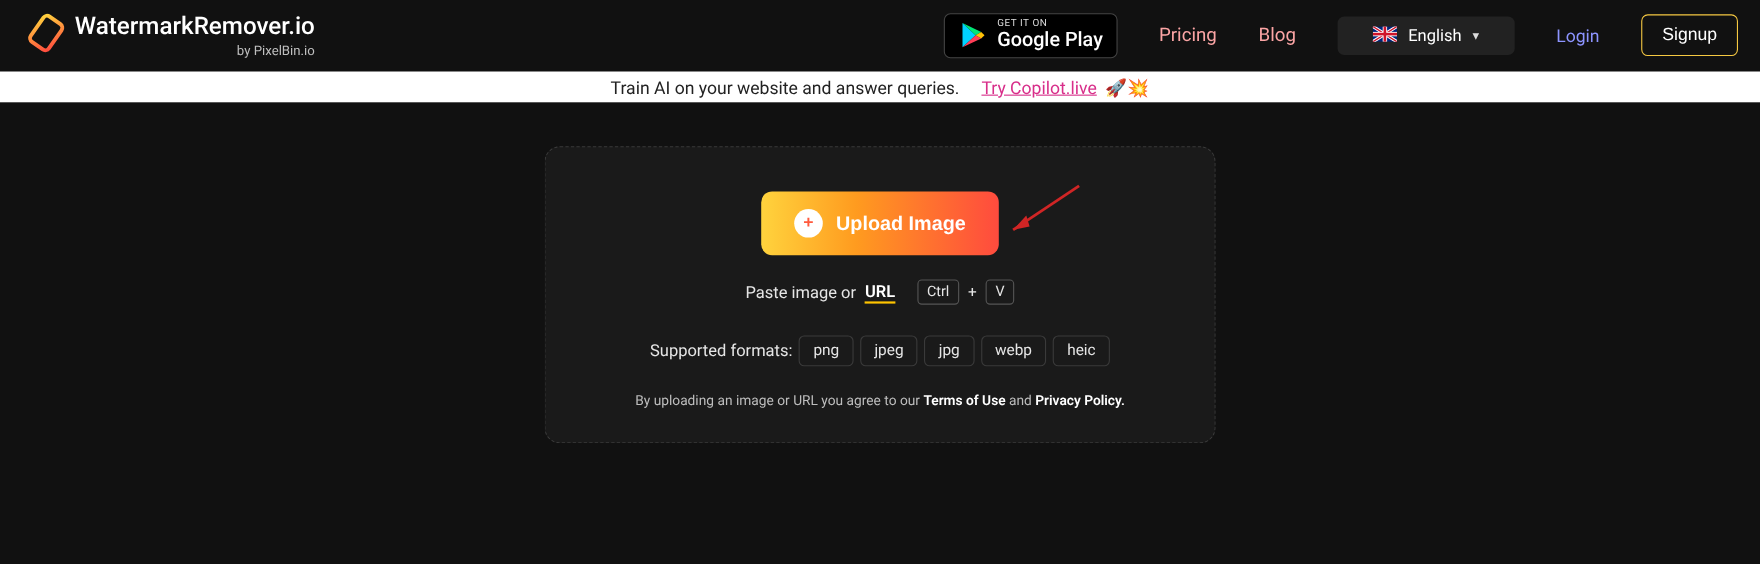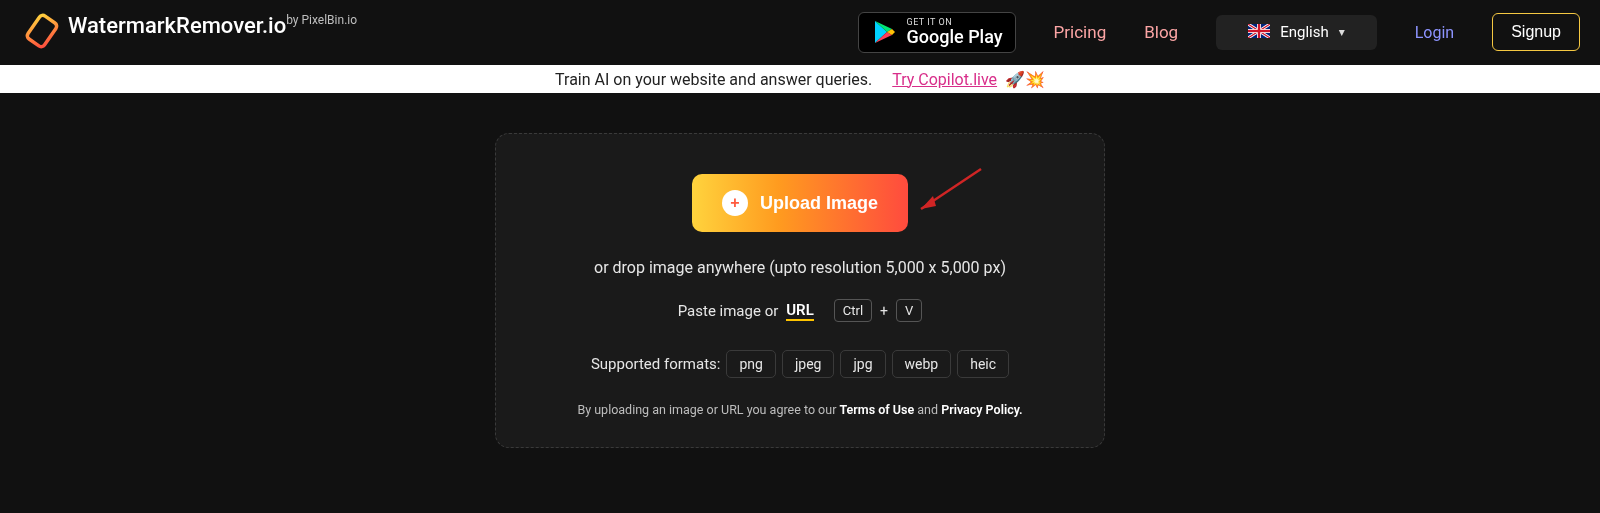--- a/index.html
+++ b/index.html
@@ -28,21 +28,21 @@
   }
   .logo-icon {
     width: 40px;
     height: 40px;
     display: flex;
     align-items: center;
     justify-content: center;
   }
   .logo-text-wrap {
     display: flex;
-    flex-direction: row;
+    flex-direction: column;
     line-height: 1.2;
   }
   .logo-title {
     font-size: 22px;
     font-weight: 500;
     color: #ffffff;
   }
   .logo-subtitle {
     font-size: 12px;
     color: #bfbfbf;
@@ -336,21 +336,20 @@
       <span>Upload Image</span>
     </button>
 
     <div class="arrow-annotation">
       <svg width="80" height="60" viewBox="0 0 80 60">
         <line x1="70" y1="5" x2="10" y2="45" stroke="#d02525" stroke-width="2.5"></line>
         <polygon points="10,45 22,32 25,42" fill="#d02525"></polygon>
       </svg>
     </div>
 
-    <div class="drop-hint">or drop image anywhere (upto resolution 5,000 x 5,000 px)</div>
 
     <div class="paste-row">
       <span>Paste image or</span>
       <span class="url-link">URL</span>
       <span style="width:4px;"></span>
       <span class="kbd">Ctrl</span>
       <span class="plus-sep">+</span>
       <span class="kbd">V</span>
     </div>
 

